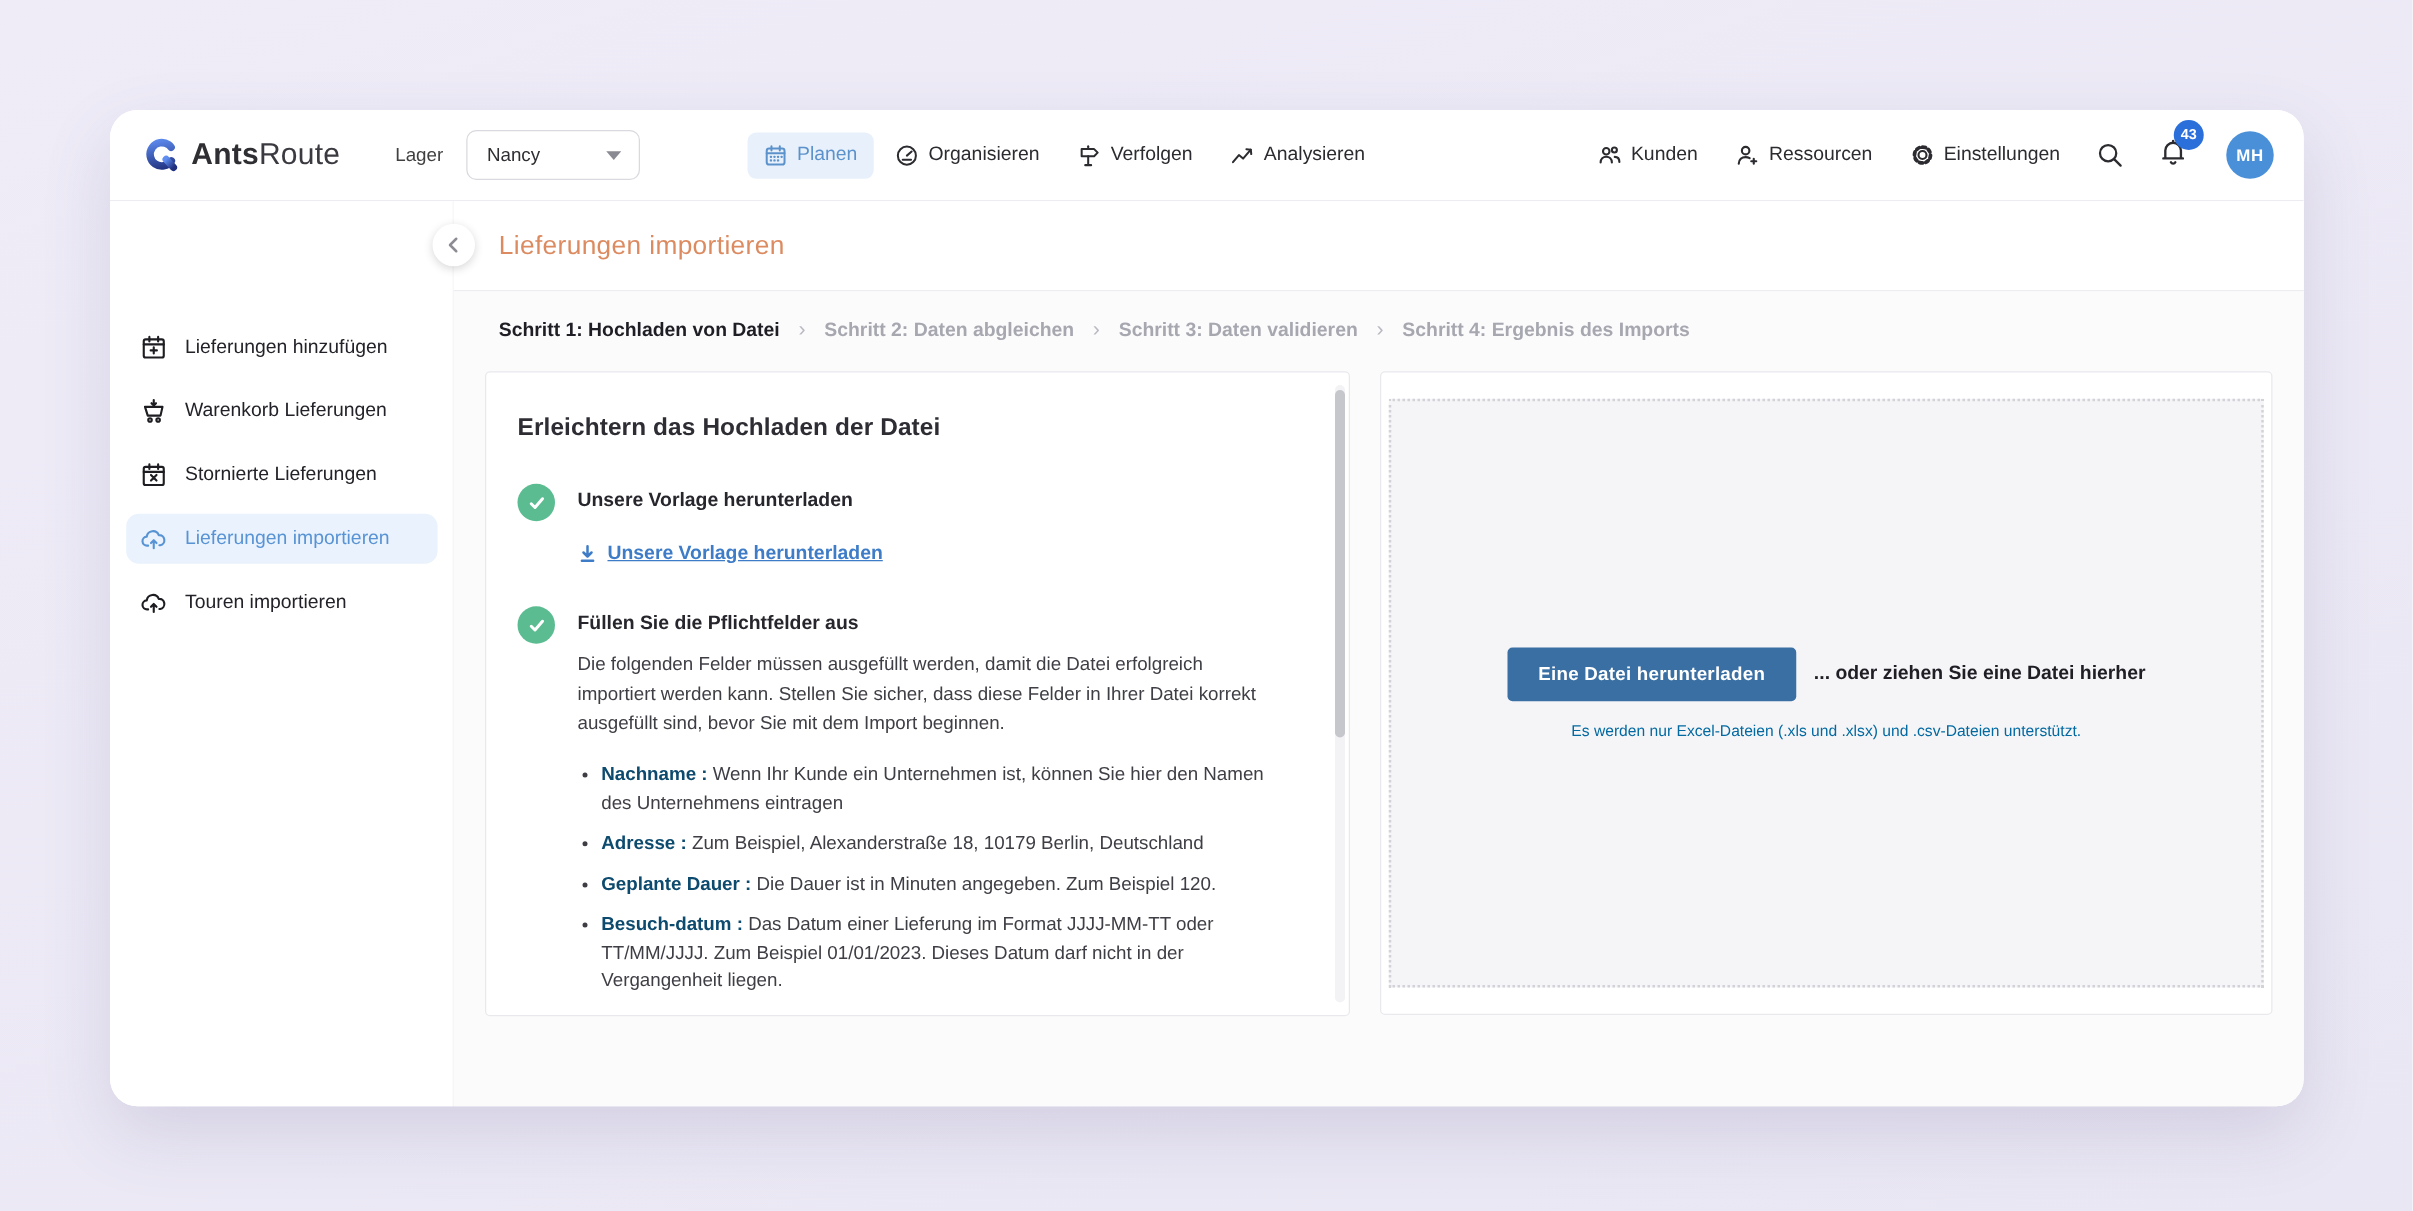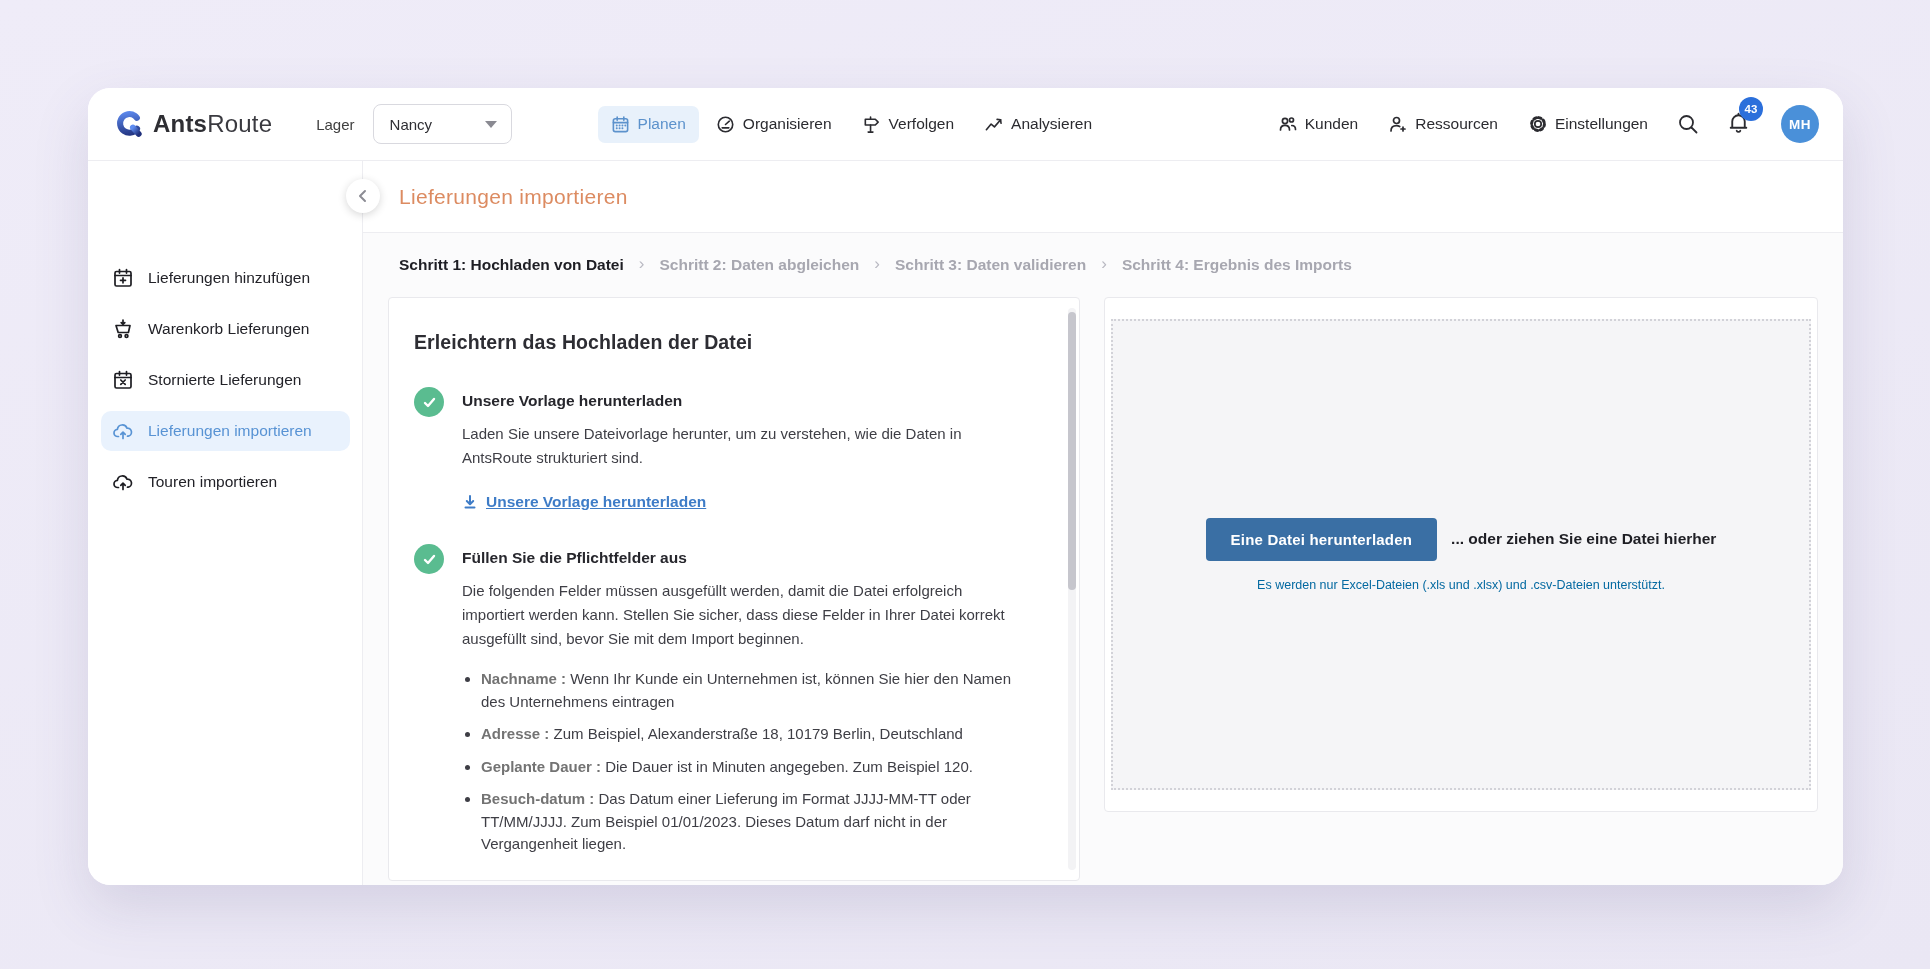--- a/index.html
+++ b/index.html
@@ -82,37 +82,37 @@
     background:#fff; box-shadow:0 2px 8px rgba(0,0,0,.16); display:flex; align-items:center;
     justify-content:center; cursor:pointer; z-index:6;
   }
   .collapse-btn svg { width:14px; height:14px; stroke:#8c8c94; fill:none; stroke-width:2; stroke-linecap:round; stroke-linejoin:round;}
   .steps-row { height:64px; display:flex; align-items:center; padding-left:36px; gap:15px; font-size:15.5px; }
   .step { color:#a7a7b0; cursor:pointer; white-space:nowrap;font-weight:bold; }
   .step.active { color:#1e1e24; font-weight:700; }
   .step-sep { color:#b9b9c2; font-size:17px; transform:translateY(-1px); }
   
   .card { position:absolute; background:#fff; border:1px solid #e9e9ed; border-radius:4px; }
-  .card-help { left:25px; top:136px; width:692px; height:584px; overflow:hidden; padding:33px 52px 0 25px; }
+  .card-help { left:25px; top:136px; width:692px; height:516px; overflow:hidden; padding:33px 52px 0 25px; }
   .help-title { font-size:19.5px; font-weight:700; color:#2d2d33; letter-spacing:.1px; }
   .help-section { display:flex; gap:18px; margin-top:33px; }
   .check-circle {
     width:30px; height:30px; border-radius:50%; background:#5abc90; flex:0 0 30px;
     display:flex; align-items:center; justify-content:center;
   }
   .check-circle svg { width:15px; height:15px; stroke:#fff; fill:none; stroke-width:2.4; stroke-linecap:round; stroke-linejoin:round; }
   .sec-body { flex:1; }
   .sec-title { font-size:15.5px; font-weight:700; color:#26262c; padding-top:5px; }
   .sec-text { margin-top:12px; font-size:15px; line-height:1.58; color:#3e3e45; max-width:556px; }
   .dl-link { display:flex; align-items:center; gap:8px; margin-top:24px; cursor:pointer; }
   .dl-link svg { width:16px; height:16px; stroke:#3e7cc7; fill:none; stroke-width:2; stroke-linecap:round; stroke-linejoin:round; }
   .dl-link span { font-size:15.5px; font-weight:700; color:#3e7cc7; text-decoration:underline; }
   .field-list { margin-top:18px; padding-left:19px; max-width:570px; }
   .field-list li { font-size:15px; line-height:1.5; color:#3e3e45; margin-bottom:10px; }
-  .field-list b { color:#737373; }
+  .field-list b { color:#0c4a6e; }
   .scroll-track { position:absolute; right:3px; top:10px; bottom:10px; width:8px; border-radius:4px; background:#f3f3f5; }
   .scroll-thumb { position:absolute; right:3px; top:14px; width:8px; height:278px; border-radius:4px; background:#c6c6cd; cursor:pointer; }
   
   .card-upload { left:741px; top:136px; width:714px; height:515px; padding:21px 6px; }
   .dropzone {
     width:100%; height:100%; border:2px dotted #d2d2d8; background:#f5f5f7;
     display:flex; flex-direction:column; align-items:center; justify-content:center;
   }
   .drop-row { display:flex; align-items:center; }
   .upload-btn {
@@ -294,21 +294,20 @@
         <div class="help-title">Erleichtern das Hochladen der Datei</div>
 
         <div class="help-section">
           <div class="check-circle">
             <svg viewBox="0 0 15 15">
                 <path d="M3 8 l3 3 6-7"></path>
               </svg>
           </div>
           <div class="sec-body">
             <div class="sec-title">Unsere Vorlage herunterladen</div>
-            <div class="sec-text">Laden Sie unsere Dateivorlage herunter, um zu verstehen, wie die Daten in AntsRoute strukturiert sind.</div>
             <div class="dl-link">
               <svg viewBox="0 0 16 16">
                 <path d="M8 2 v8 M4.8 7 L8 10.2 11.2 7 M3.5 13.5 h9"></path>
               </svg>
               <span>Unsere Vorlage herunterladen</span>
             </div>
           </div>
         </div>
 
         <div class="help-section">

